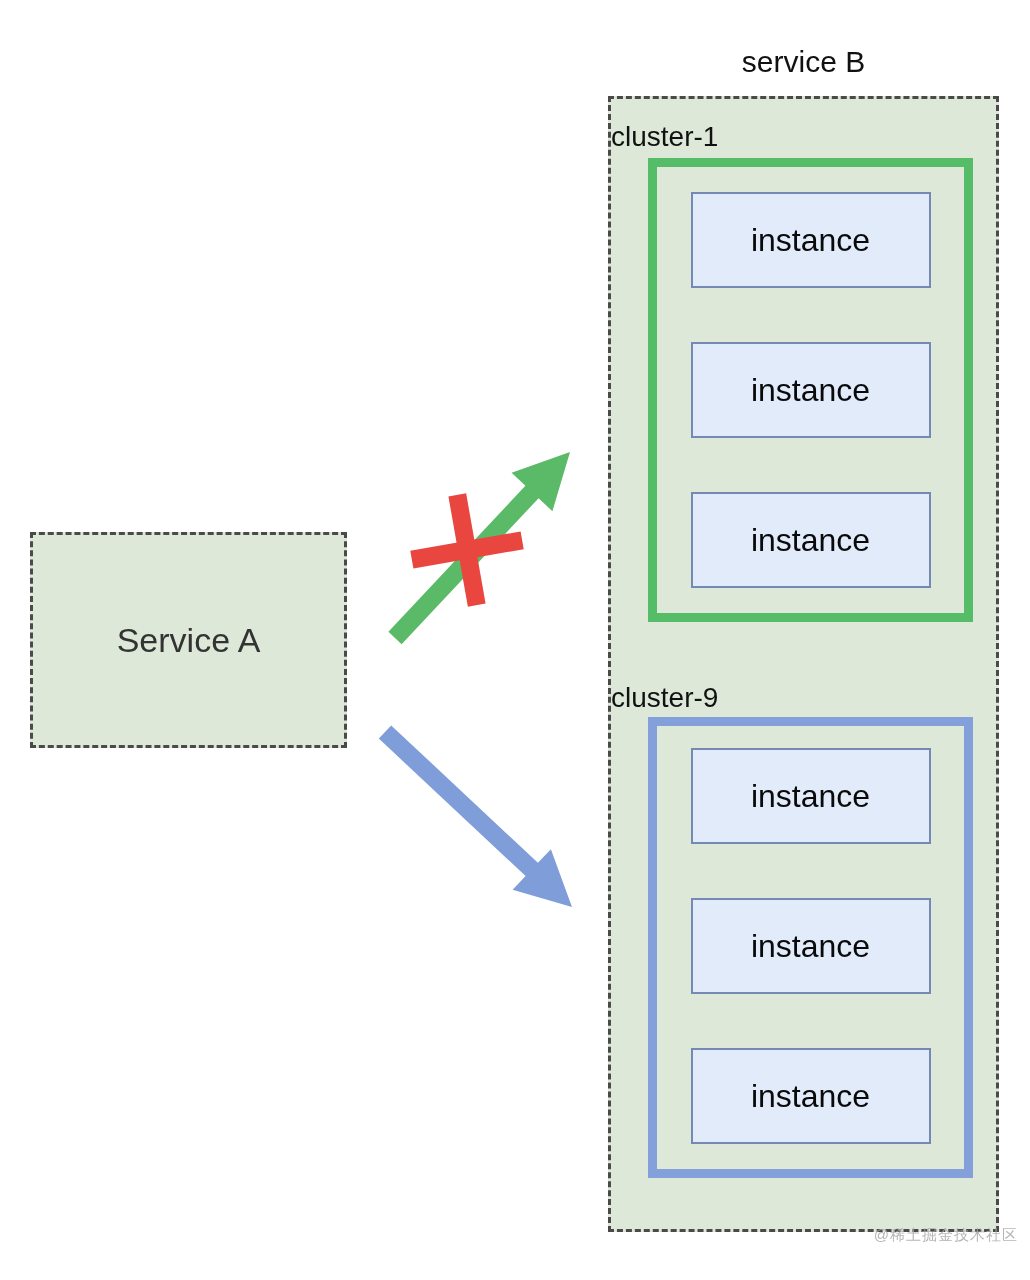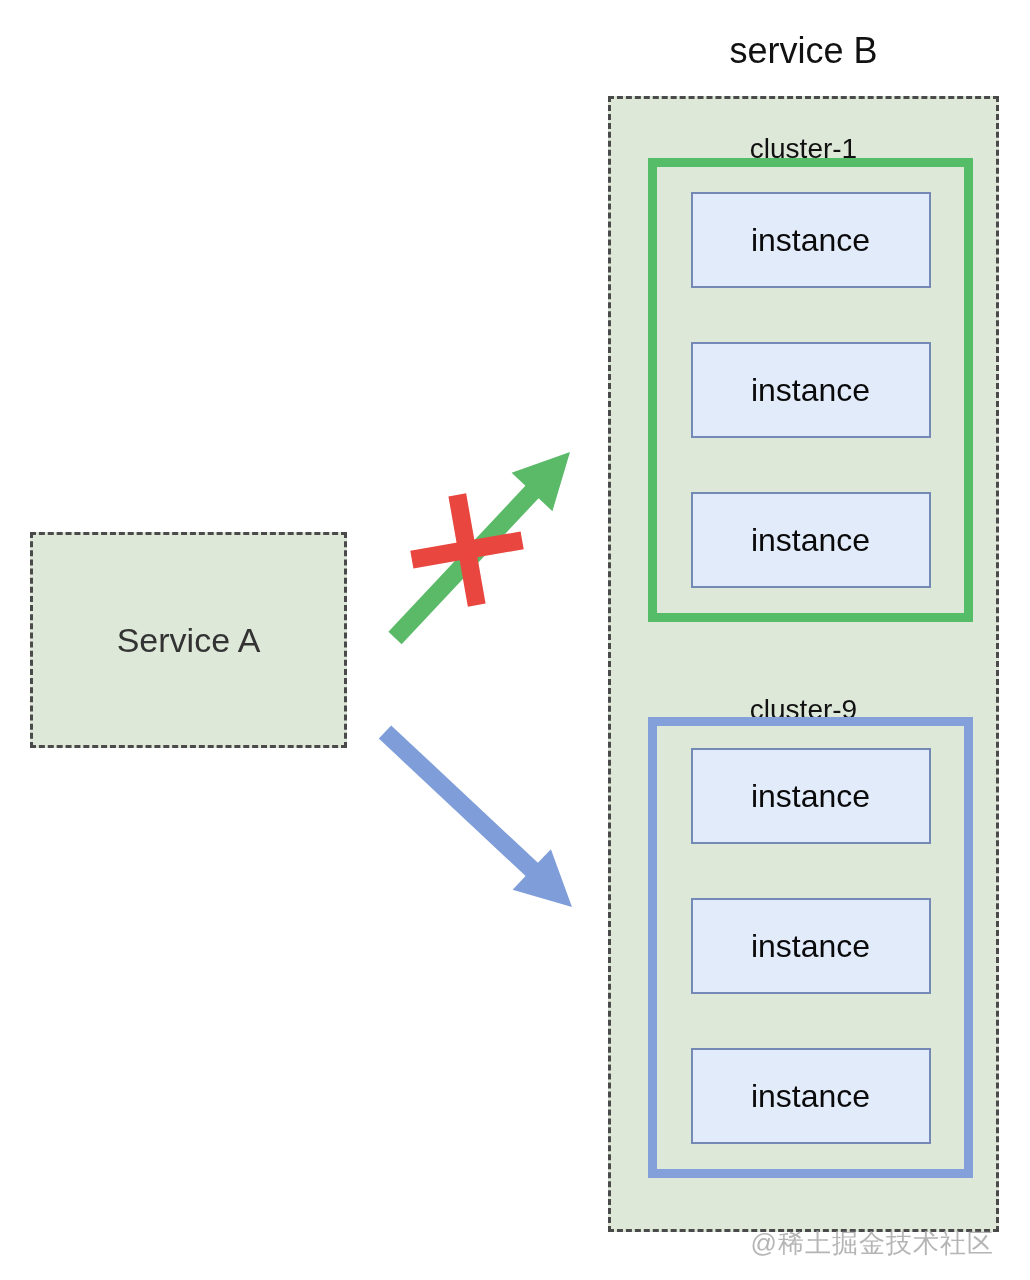--- a/index.html
+++ b/index.html
@@ -1,34 +1,34 @@
 <!DOCTYPE html>
 <html style="--panel-bg: #dee8d8; --panel-border: #4a4a4a; --title-text: #111111; --label-text: #111111; --service-a-text: #333333; --cluster1-border: #55bd68; --cluster2-border: #84a0da; --instance-bg: #e2ebfa; --instance-border: #7589b6; --green-arrow: #5bba68; --blue-arrow: #7f9ed9; --red-cross: #e9463f; --watermark-color: #a9a9a9;"><head>
 <meta charset="utf-8">
 <style>
   html,body{margin:0;padding:0;background:#ffffff;}
   body{font-family:"Liberation Sans","DejaVu Sans",sans-serif;}
   .page{position:relative;width:1030px;height:1280px;background:#ffffff;overflow:hidden;}
 
   .svc-b-title{
-    position:absolute;left:608px;top:27px;width:391px;
-    text-align:center;font-size:36px;line-height:48px;font-weight:500;
+    position:absolute;left:608px;top:38px;width:391px;
+    text-align:center;font-size:30px;line-height:48px;font-weight:500;
     color:var(--title-text,#111111);
   }
 
   .panel{
     position:absolute;left:608px;top:96px;width:391px;height:1136px;
     box-sizing:border-box;
     background:var(--panel-bg,#dee8d8);
     border:3px dashed var(--panel-border,#4a4a4a);
   }
 
   .cluster-label{
-    position:absolute;left:0;width:100%;text-align:center;
-    font-size:28px;line-height:30px;color:var(--label-text,#111111);margin-top:12px;
+    position:absolute;left:0;width:100%;
+    font-size:28px;line-height:30px;color:var(--label-text,#111111);
   }
   .label-c1{top:23px;}
   .label-c2{top:584px;}
 
   .cluster{
     position:absolute;left:37px;width:325px;box-sizing:border-box;
     display:flex;flex-direction:column;align-items:center;
   }
   .cluster1{
     top:59px;height:464px;padding-top:25px;gap:54px;
@@ -55,22 +55,22 @@
     display:flex;align-items:center;justify-content:center;
     font-size:34px;color:var(--service-a-text,#333333);
   }
 
   .overlay{
     position:absolute;left:0;top:0;width:1030px;height:1280px;
     pointer-events:none;
   }
 
   .watermark{
-    position:absolute;top:1226px;right:36px;
-    font-size:26px;letter-spacing:1px;
+    position:absolute;top:1226px;right:12px;
+    font-size:15px;letter-spacing:1px;
     color:var(--watermark-color,#a9a9a9);
     opacity:.85;
   }
 </style>
 </head>
 <body>
 
 <div class="page">
 
   <div class="svc-b-title">service B</div>

